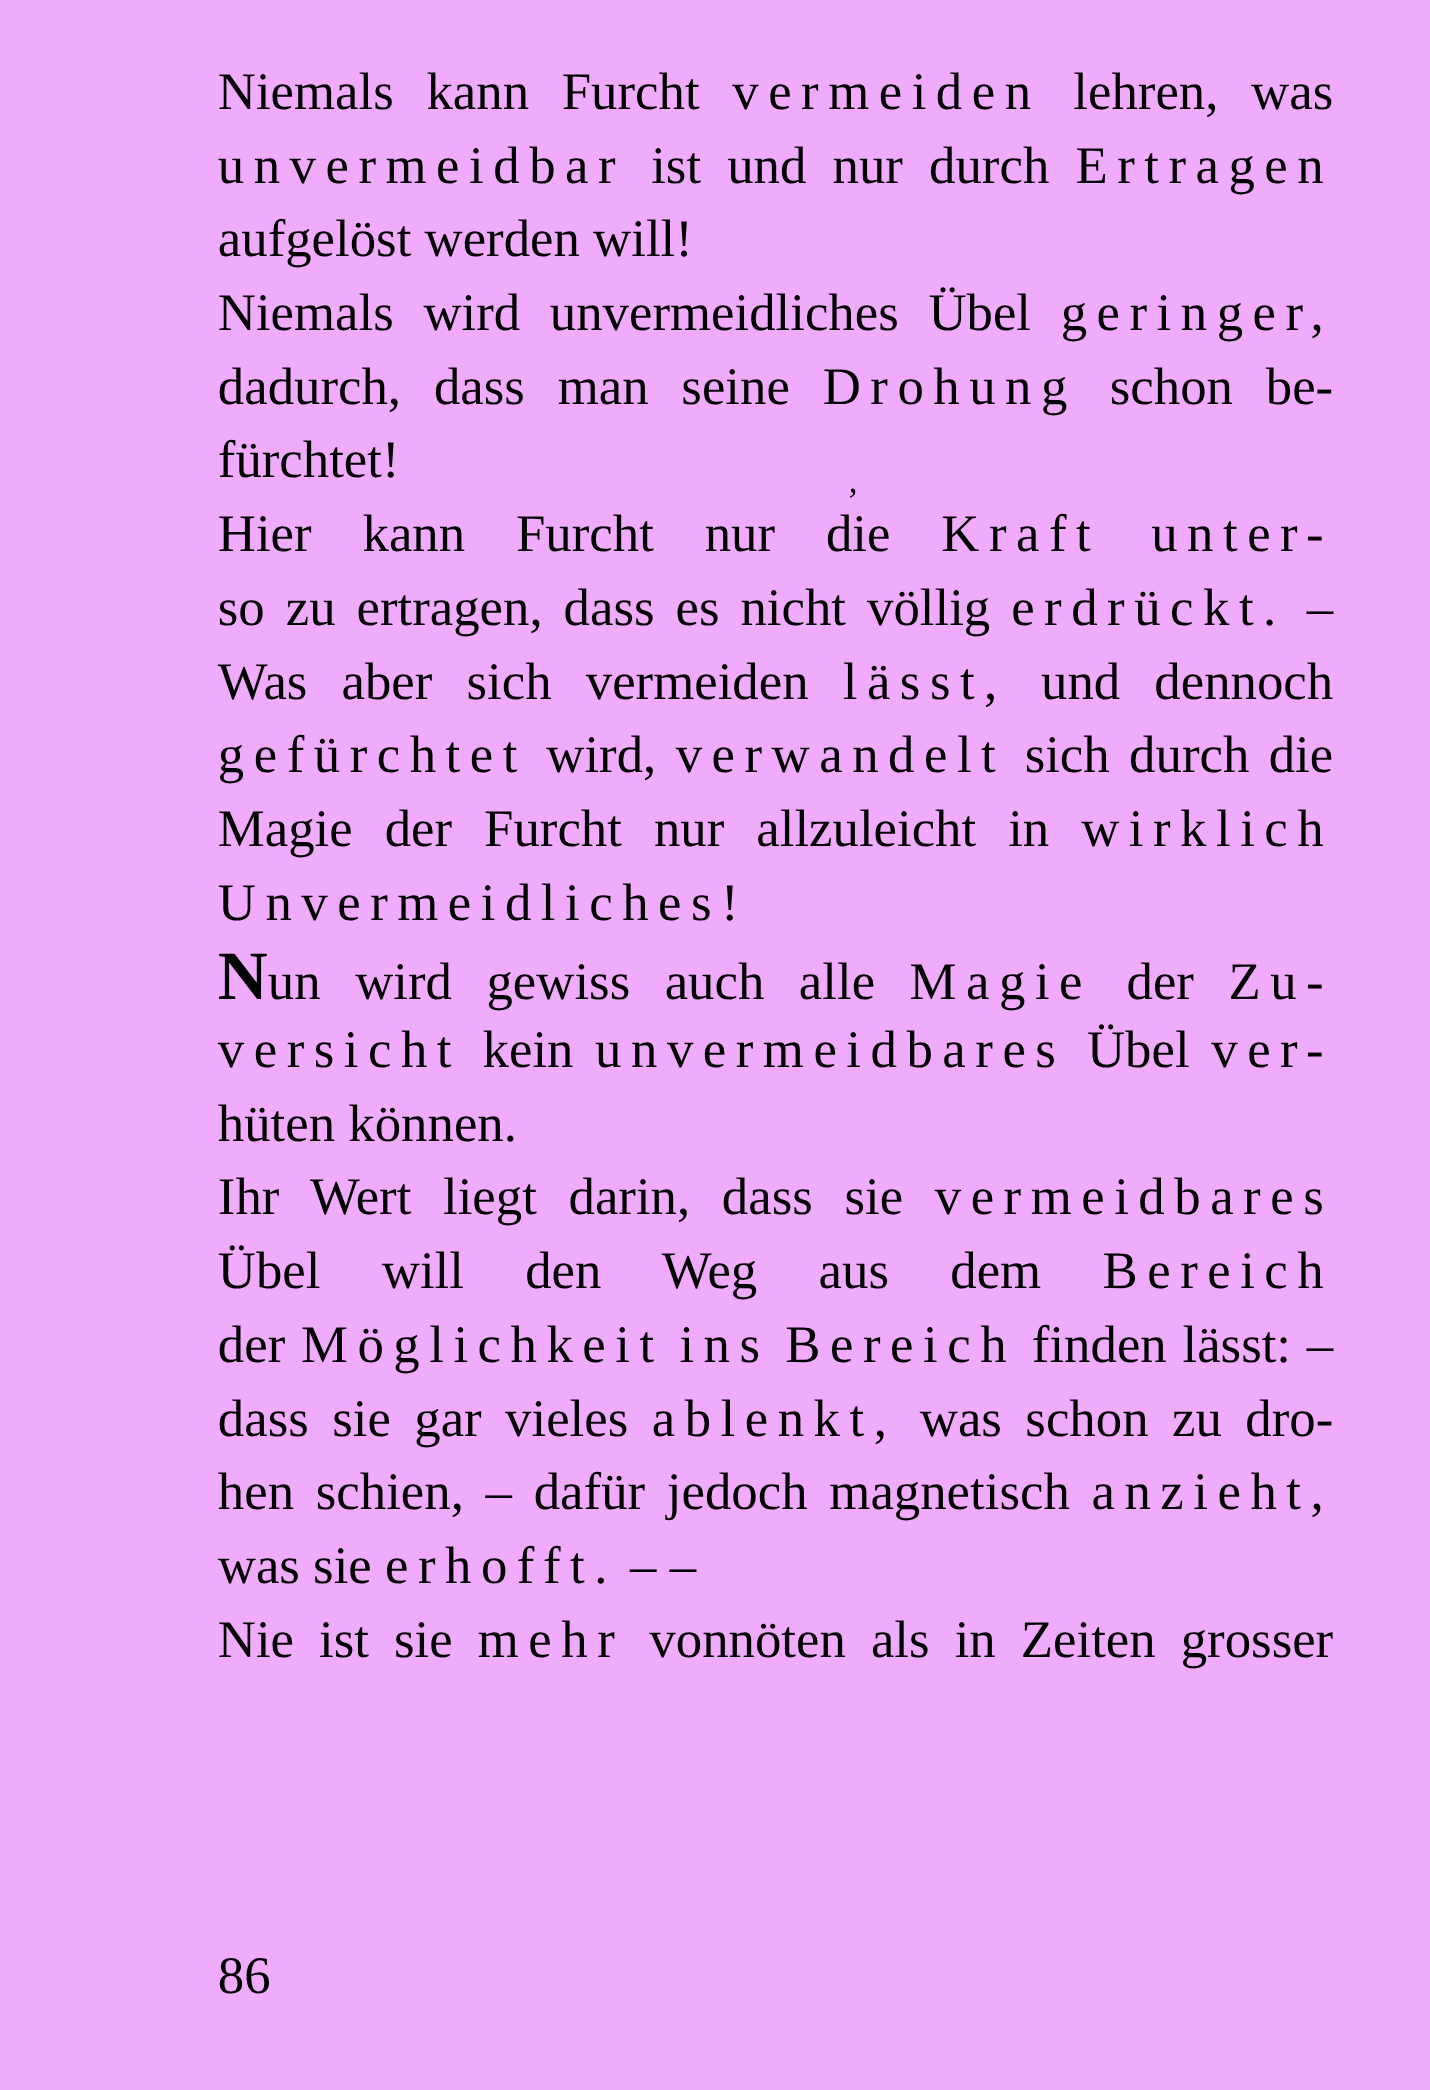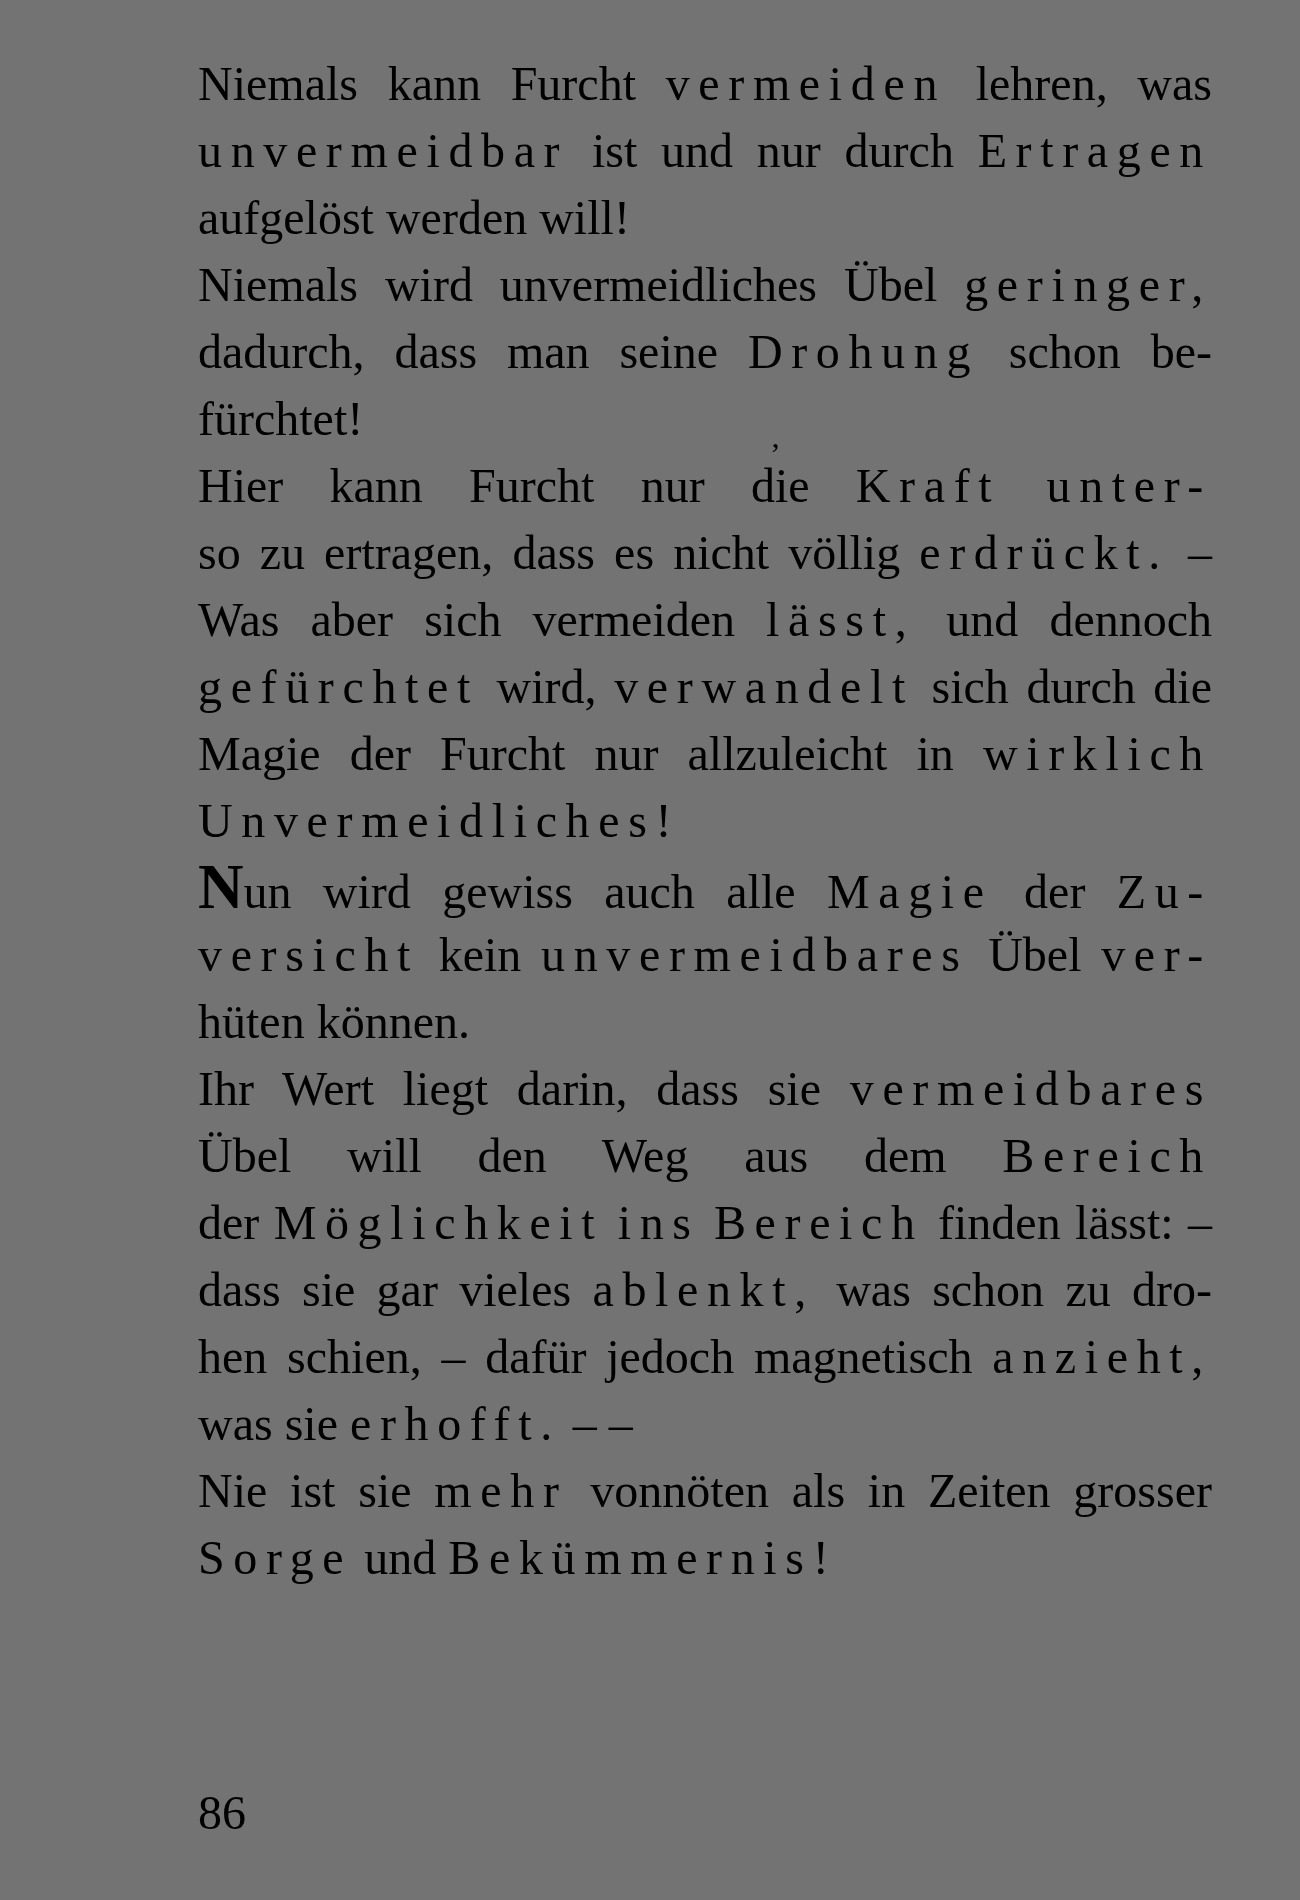--- a/index.html
+++ b/index.html
@@ -11,21 +11,21 @@
     width: 1300px;
     height: 1900px;
     position: relative;
     overflow: hidden;
     font-family: "Liberation Serif", "DejaVu Serif", serif;
     color: #000000;
   }
   .page {
     position: absolute;
     inset: 0;
-    background: #737373;
+    background: #f0abfc;
   }
   .text-block {
     position: absolute;
     left: 198px;
     top: 50px;
     width: 1014px;
   }
   .paragraph + .paragraph {
   }
   .line {
@@ -54,21 +54,20 @@
     font-size: 32px;
     line-height: 32px;
   }
   .page-number {
     position: absolute;
     left: 198px;
     top: 1763px;
     height: 67px;
     line-height: 67px;
     font-size: 48px;
-    margin-top: 16px;
   }
 </style>
 </head>
 <body>
 
 <div class="page">
   <div class="text-block" id="text-block">
       <div class="paragraph">
         <div class="line justify"><span>Niemals kann Furcht </span><span class="gesperrt">vermeiden</span><span> lehren, was</span></div>
         <div class="line justify"><span class="gesperrt">unvermeidbar</span><span> ist und nur durch </span><span class="gesperrt">Ertragen</span></div>
@@ -87,18 +86,17 @@
         <div class="line justify"><span class="initial">N</span><span>un wird gewiss auch alle </span><span class="gesperrt">Magie</span><span> der </span><span class="gesperrt">Zu-</span></div>
         <div class="line justify"><span class="gesperrt">versicht</span><span> kein </span><span class="gesperrt">unvermeidbares</span><span> Übel </span><span class="gesperrt">ver-</span></div>
         <div class="line"><span>hüten können.</span></div>
         <div class="line justify"><span>Ihr Wert liegt darin, dass sie </span><span class="gesperrt">vermeidbares</span></div>
         <div class="line justify"><span>Übel will den Weg aus dem </span><span class="gesperrt">Bereich</span></div>
         <div class="line justify"><span>der </span><span class="gesperrt">Möglichkeit</span><span> </span><span class="gesperrt">ins</span><span> </span><span class="gesperrt">Bereich</span><span> finden lässt: –</span></div>
         <div class="line justify"><span>dass sie gar vieles </span><span class="gesperrt">ablenkt,</span><span> was schon zu dro-</span></div>
         <div class="line justify"><span>hen schien, – dafür jedoch magnetisch </span><span class="gesperrt">anzieht,</span></div>
         <div class="line"><span>was sie </span><span class="gesperrt">erhofft.</span><span> – –</span></div>
         <div class="line justify"><span>Nie ist sie </span><span class="gesperrt">mehr</span><span> vonnöten als in Zeiten grosser</span></div>
-        <div class="line"><span class="gesperrt">Sorge</span><span> und </span><span class="gesperrt">Bekümmernis!</span></div>
       </div>
     </div>
   <span class="artifact">’</span>
   <div class="page-number">86</div>
 </div>
 
 </body></html>

